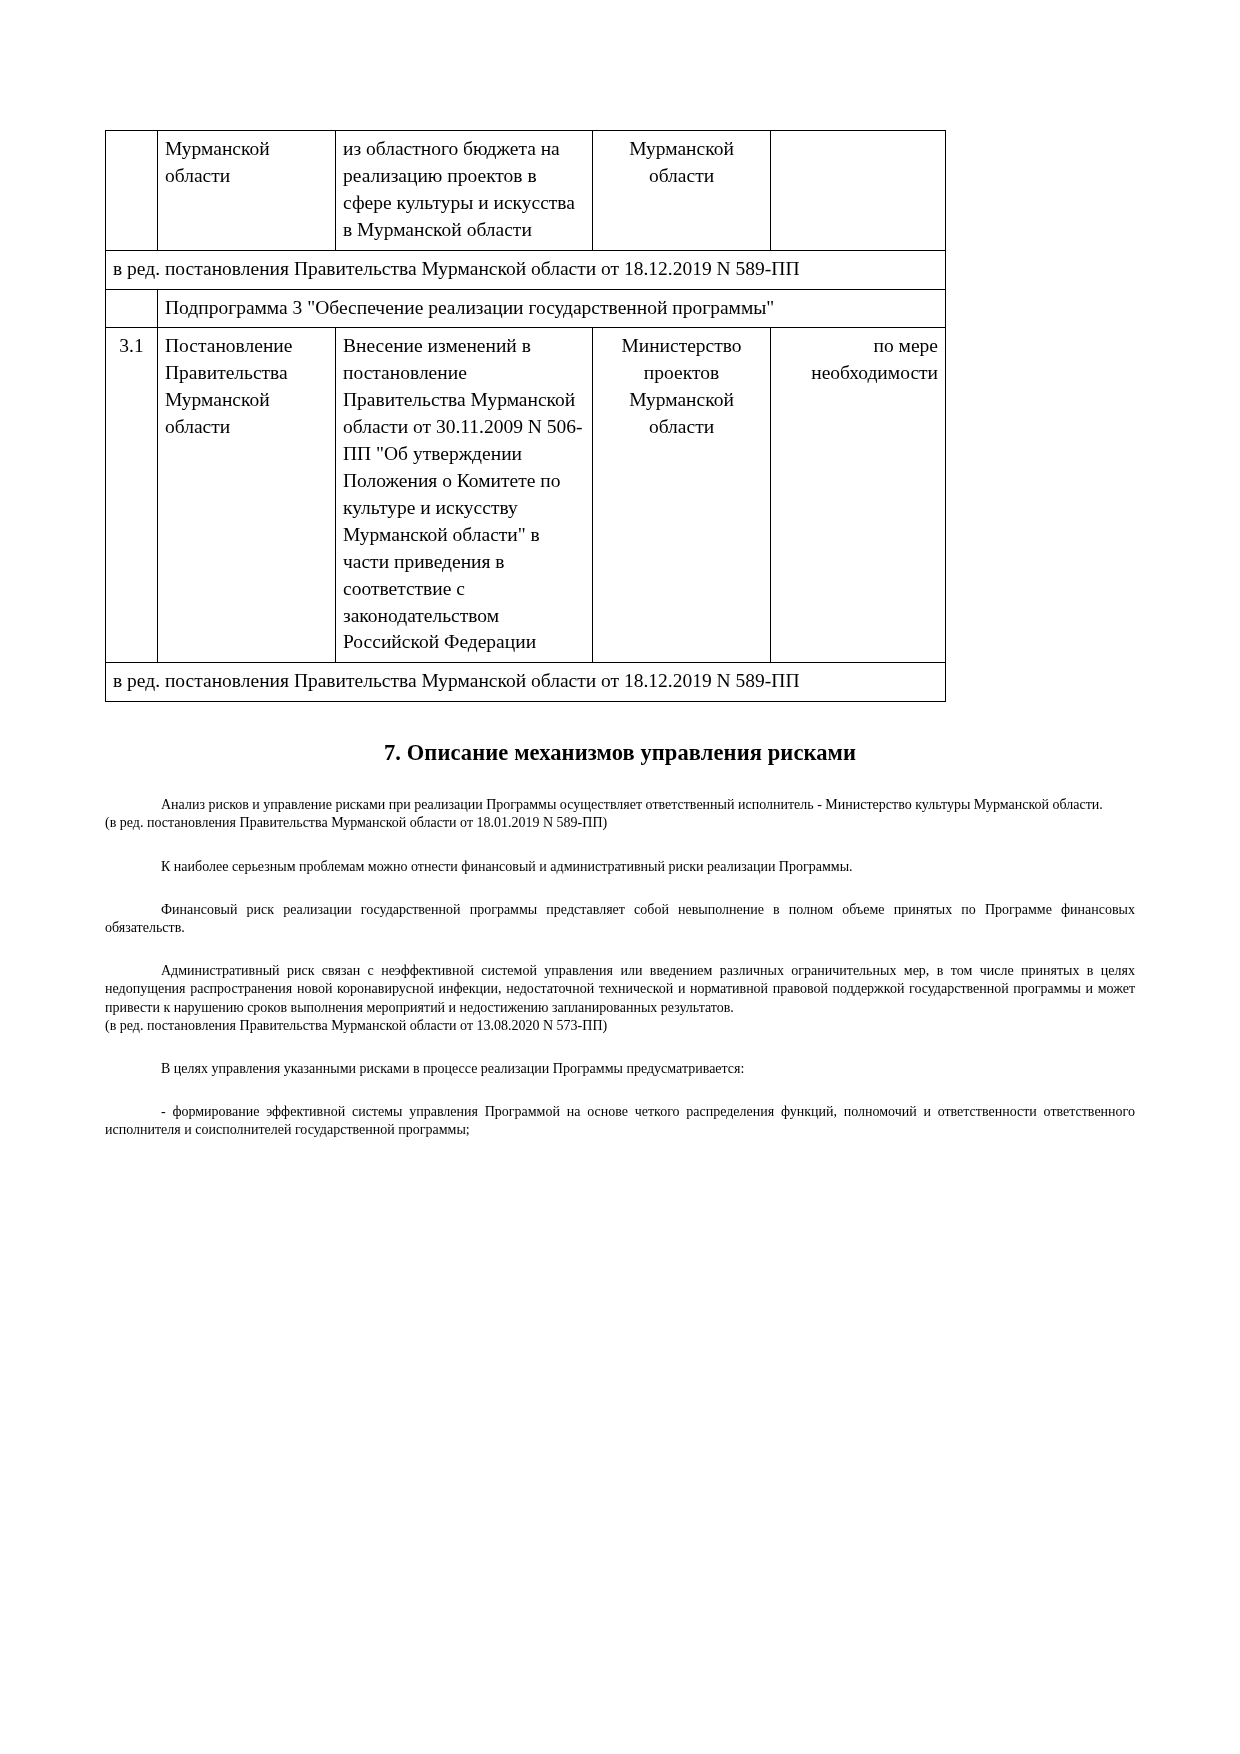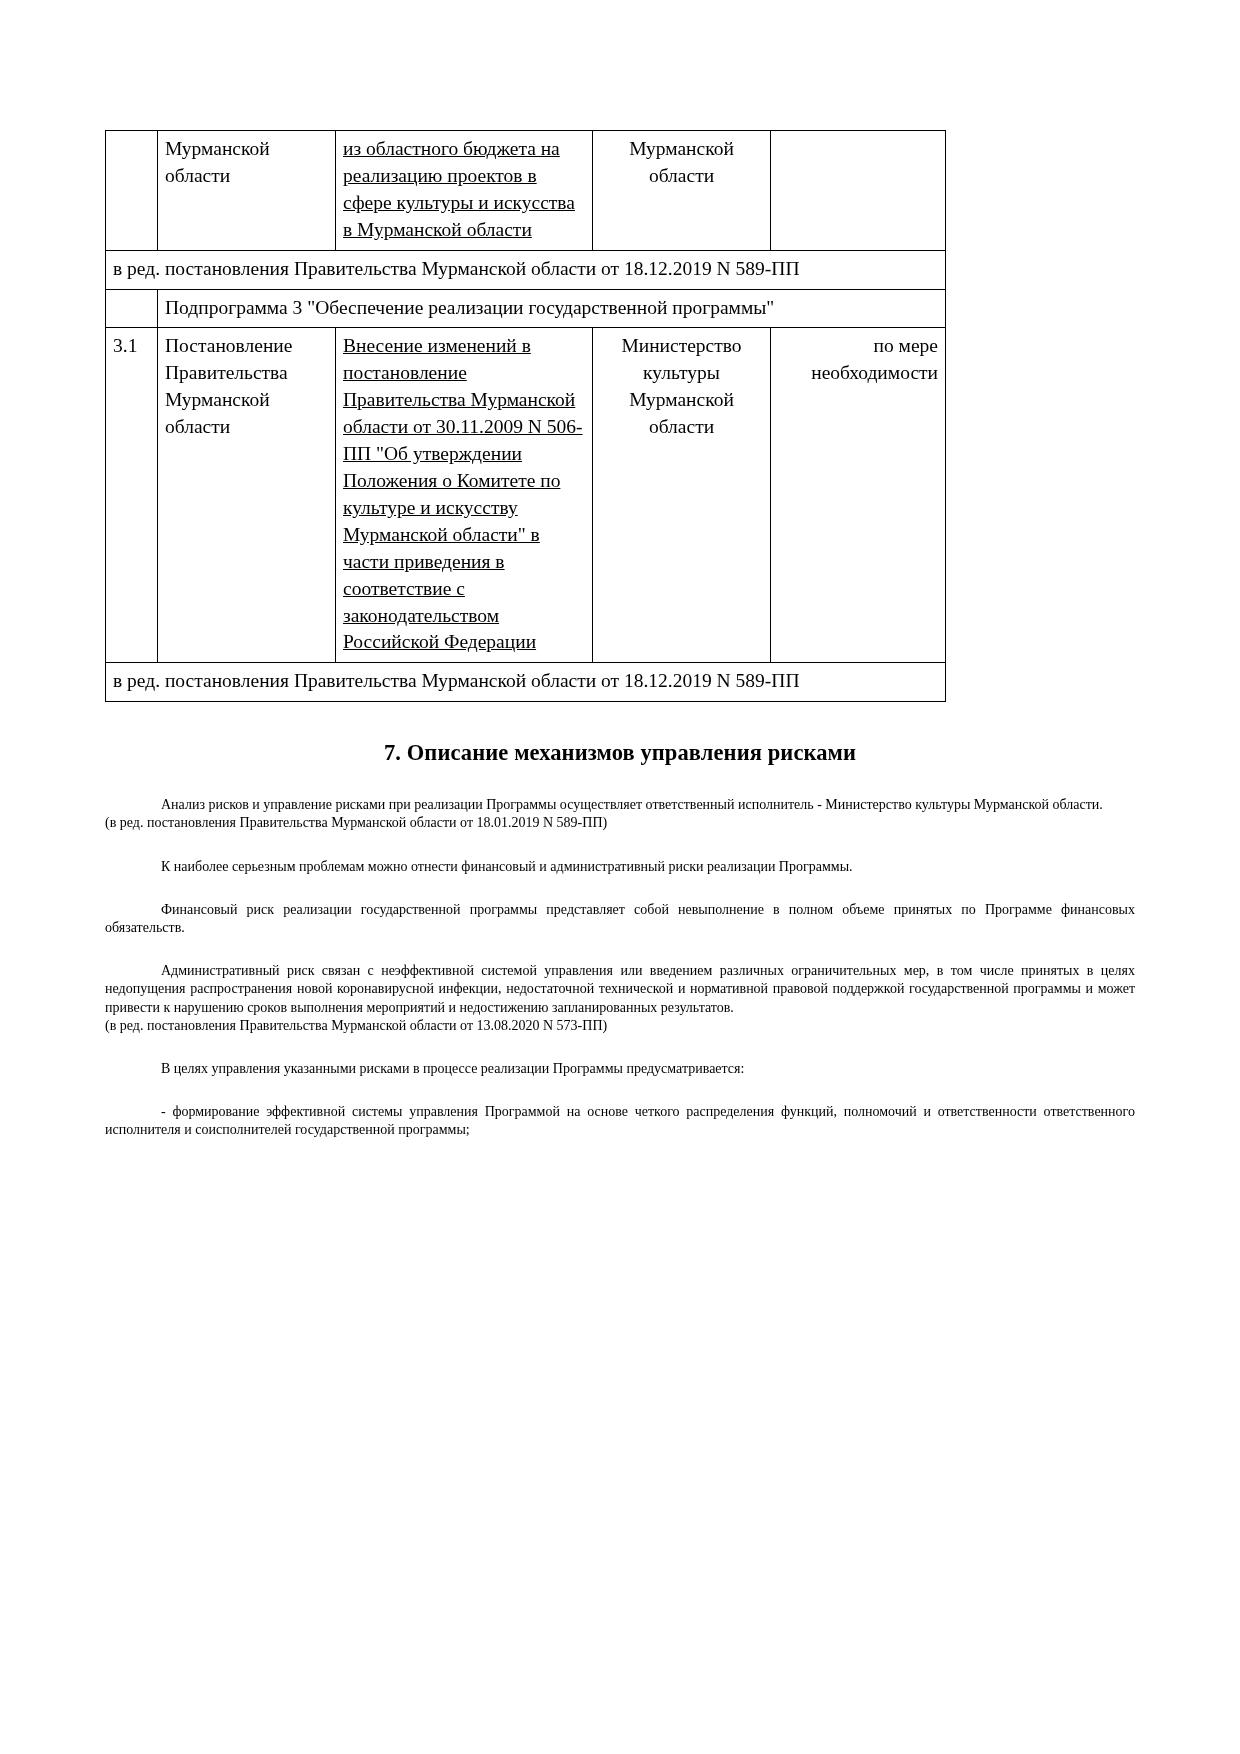--- a/index.html
+++ b/index.html
@@ -29,23 +29,23 @@
     width: 840px;
     table-layout: fixed;
     font-size: 19.5px;
     line-height: 1.38;
   }
   table.doc-table td {
     border: 1.6px solid #000;
     vertical-align: top;
     padding: 5px 7px 6px 7px;
   }
-  .col-num   { width: 52px;  text-align: left; margin-top: 36px; }
+  .col-num   { width: 52px;  text-align: center; margin-top: 36px; }
   .col-type  { width: 178px; }
-  .col-desc  { width: 257px; text-decoration: underline; }
+  .col-desc  { width: 257px; }
   .col-org   { width: 178px; text-align: center; }
   .col-term  { width: 175px; text-align: right; }
 
   td.mid-num { vertical-align: middle; }
 
   .red-row td {
     padding: 6px 8px 7px 8px;
     white-space: nowrap;
     overflow: hidden;
   }
@@ -113,21 +113,21 @@
 
       <tr>
         <td class="col-num"></td>
         <td colspan="4" class="subprog-label">Подпрограмма 3 "Обеспечение реализации государственной программы"</td>
       </tr>
 
       <tr>
         <td class="col-num mid-num">3.1</td>
         <td class="col-type">Постановление Правительства Мурманской области</td>
         <td class="col-desc">Внесение изменений в постановление Правительства Мурманской области от 30.11.2009 N 506-ПП "Об утверждении Положения о Комитете по культуре и искусству Мурманской области" в части приведения в соответствие с законодательством Российской Федерации</td>
-        <td class="col-org">Министерство культуры Мурманской области</td>
+        <td class="col-org">Министерство проектов Мурманской области</td>
         <td class="col-term">по мере необходимости</td>
       </tr>
 
       <tr class="red-row">
         <td colspan="5">в ред. постановления Правительства Мурманской области от 18.12.2019 N 589-ПП</td>
       </tr>
     </tbody>
   </table>
 
   <h2 class="section-title">7. Описание механизмов управления рисками</h2>

